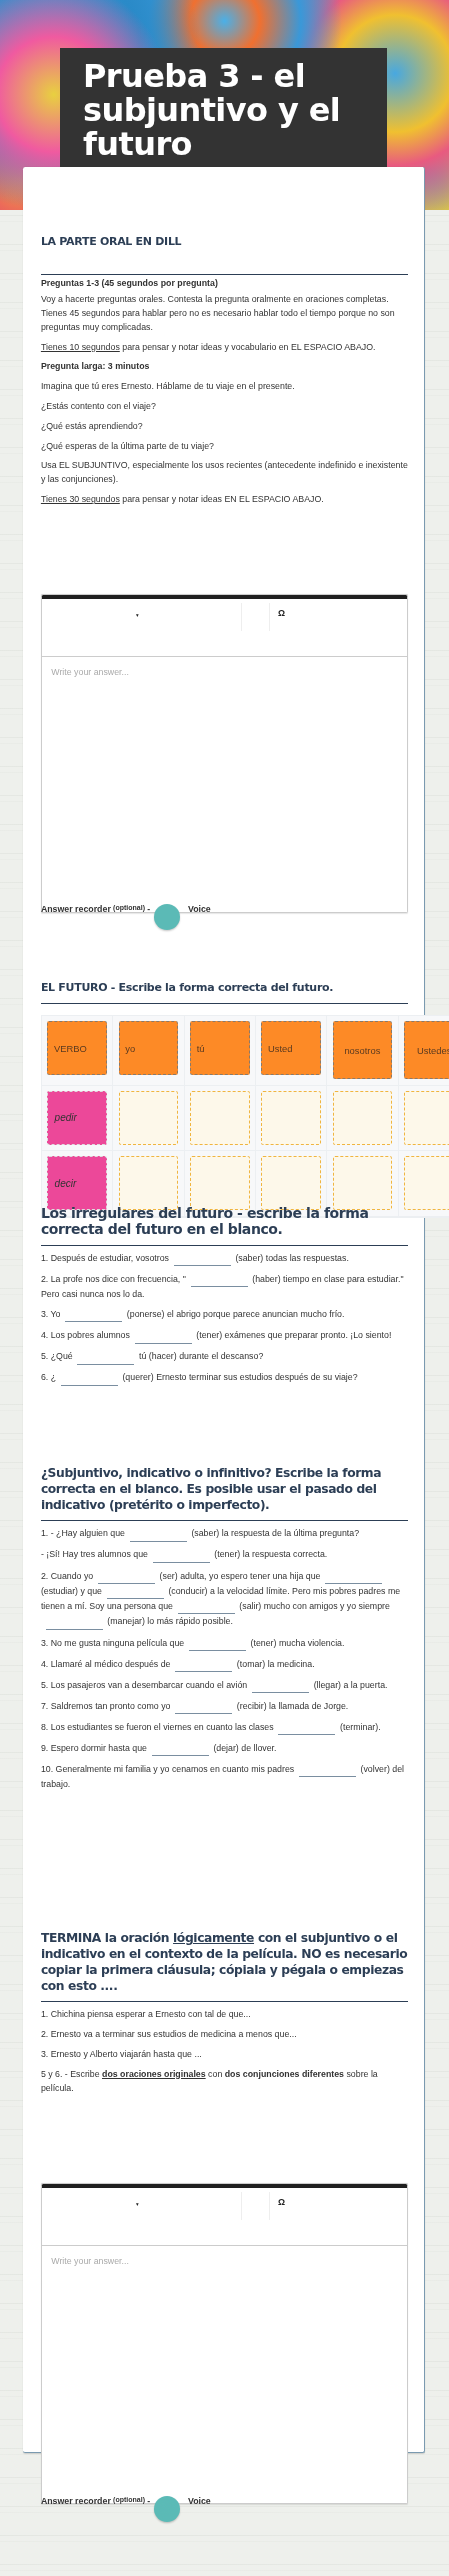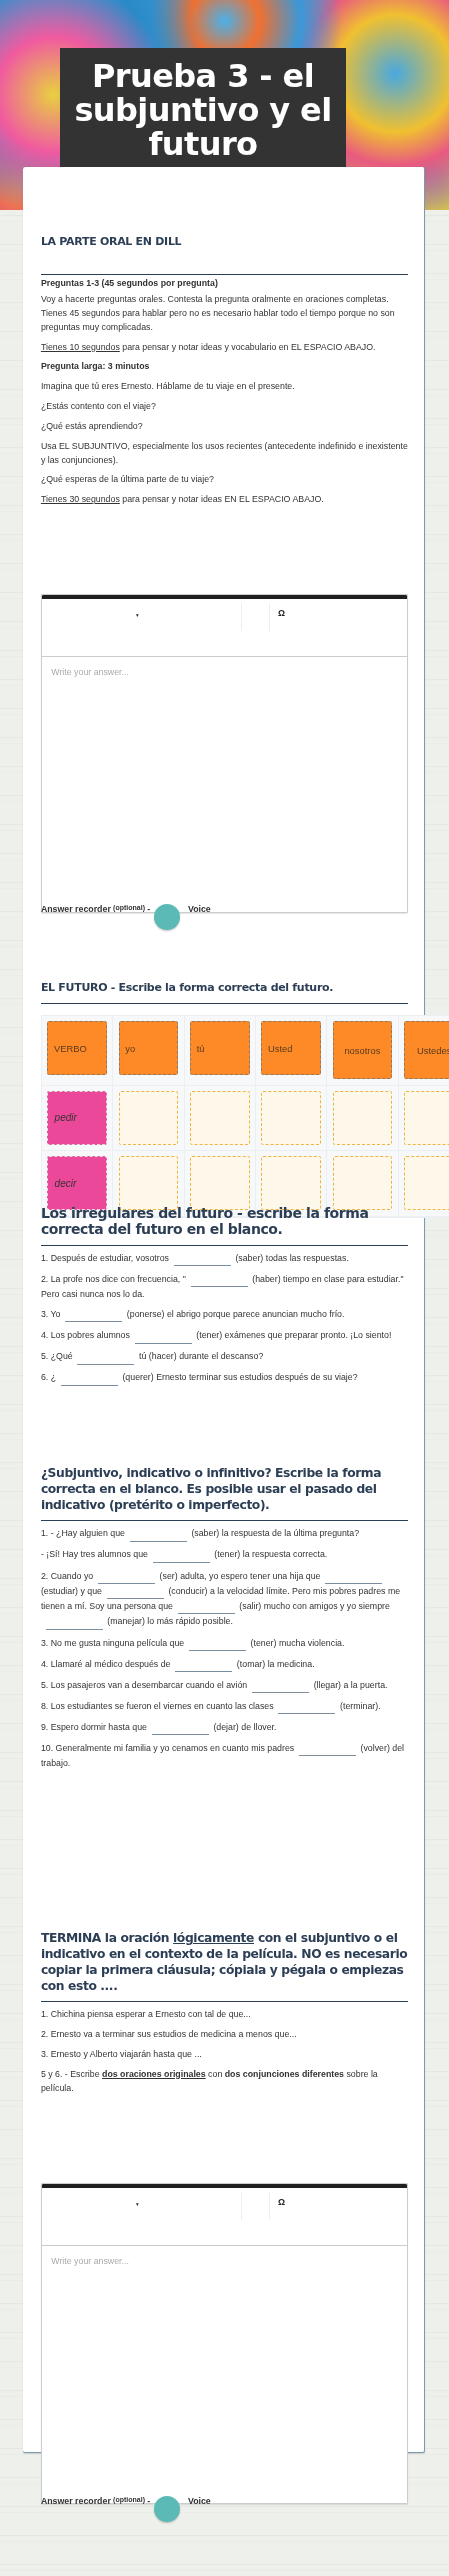--- a/index.html
+++ b/index.html
@@ -18,24 +18,23 @@
     background:
       radial-gradient(circle at 12% 45%, #e8d040 0, #f05aa0 14%, transparent 28%),
       radial-gradient(circle at 10% 25%, #3aa0d8 0, #2a8ac8 22%, transparent 36%),
       radial-gradient(circle at 50% 10%, #4ab0e8 0, #f07030 12%, #3a98d8 26%, transparent 40%),
       radial-gradient(circle at 88% 35%, #48a8e0 0, #f0c030 14%, #e85a80 22%, transparent 36%),
       radial-gradient(circle at 95% 80%, #40a0d8 0, #f0d030 12%, transparent 26%),
       radial-gradient(circle at 5% 85%, #f0a040 0, #e83a70 14%, transparent 26%),
       linear-gradient(135deg, #2a7ab8, #3aa0d8 40%, #2a88c8 70%, #1a5a90);
   }
   .title-box {
-    position: absolute; left: 60px; top: 48px; width: 286px; height: 123px;
+    position: absolute; left: 60px; top: 48px; width: 327px; height: 123px;
     background: #333333;
     display: flex; align-items: center; justify-content: center;
-    text-align: center;
   }
   .title-box h1 {
     color: #fff; font-family: "DejaVu Sans", sans-serif; font-weight: bold;
     font-size: 32px; line-height: 34px; letter-spacing: -0.6px; width: 281px;
   }
   .card {
     position: absolute; left: 23.4px; top: 167px; width: 402px; height: 2286px;
     background: #fff; border-radius: 2.3px;
     box-shadow: 0 0.6px 1.2px rgba(0,0,0,0.15);
     border-bottom: 0.6px solid #7a9ab0; border-right: 0.6px solid #7a9ab0;
@@ -93,22 +92,22 @@
   <div class="inner" style="top:67px;">
     <div class="sec-title small">LA PARTE ORAL EN DILL</div>
     <div class="rule" style="margin-top:24px;"></div>
     <div class="p" style="margin-top:1px;"><b>Preguntas 1-3 (45 segundos por pregunta)</b></div>
     <div class="p" style="margin-top:2.3px;">Voy a hacerte preguntas orales. Contesta la pregunta oralmente en oraciones completas. Tienes 45 segundos para hablar pero no es necesario hablar todo el tiempo porque no son preguntas muy complicadas.</div>
     <div class="p"><span class="u">Tienes 10 segundos</span><span> para pensar y notar ideas y vocabulario en EL ESPACIO ABAJO.</span></div>
     <div class="p"><b>Pregunta larga: 3 minutos</b></div>
     <div class="p">Imagina que tú eres Ernesto. Háblame de tu viaje en el presente.</div>
     <div class="p">¿Estás contento con el viaje?</div>
     <div class="p">¿Qué estás aprendiendo?</div>
+    <div class="p">¿Qué esperas de la última parte de tu viaje?</div>
     <div class="p">Usa EL SUBJUNTIVO, especialmente los usos recientes (antecedente indefinido e inexistente y las conjunciones).</div>
-    <div class="p">¿Qué esperas de la última parte de tu viaje?</div>
     <div class="p"><span class="u">Tienes 30 segundos</span><span> para pensar y notar ideas EN EL ESPACIO ABAJO.</span></div>
   </div>
 
   <div class="editor" style="top:427px;">
     <div class="topbar"></div>
     <div class="toolbar">
       <span class="dd">▾</span>
       <span class="sep" style="left:199px;"></span>
       <span class="sep" style="left:227px;"></span>
       <span class="omega">Ω</span>
@@ -200,20 +199,21 @@
 
   <div class="inner" style="top:1298px;">
     <div class="sec-title" style="font-size:12.3px;">¿Subjuntivo, indicativo o infinitivo? Escribe la forma correcta en el blanco. Es posible usar el pasado del indicativo (pretérito o imperfecto).</div>
     <div class="rule" style="margin-top:7px;"></div>
     <div class="p"><span>1. - ¿Hay alguien que</span><span class="blank"></span><span>(saber) la respuesta de la última pregunta?</span></div>
     <div class="p"><span>- ¡Sí! Hay tres alumnos que</span><span class="blank"></span><span>(tener) la respuesta correcta.</span></div>
     <div class="p"><span>2. Cuando yo</span><span class="blank"></span><span>(ser) adulta, yo espero tener una hija que</span><span class="blank"></span><span>(estudiar) y que</span><span class="blank"></span><span>(conducir) a la velocidad límite. Pero mis pobres padres me tienen a mí. Soy una persona que</span><span class="blank"></span><span>(salir) mucho con amigos y yo siempre</span><span class="blank"></span><span>(manejar) lo más rápido posible.</span></div>
     <div class="p"><span>3. No me gusta ninguna película que</span><span class="blank"></span><span>(tener) mucha violencia.</span></div>
     <div class="p"><span>4. Llamaré al médico después de</span><span class="blank"></span><span>(tomar) la medicina.</span></div>
     <div class="p"><span>5. Los pasajeros van a desembarcar cuando el avión</span><span class="blank"></span><span>(llegar) a la puerta.</span></div>
+    <div class="p"><span>7. Saldremos tan pronto como yo</span><span class="blank"></span><span>(recibir) la llamada de Jorge.</span></div>
     <div class="p"><span>8. Los estudiantes se fueron el viernes en cuanto las clases</span><span class="blank"></span><span>(terminar).</span></div>
     <div class="p"><span>9. Espero dormir hasta que</span><span class="blank"></span><span>(dejar) de llover.</span></div>
     <div class="p"><span>10. Generalmente mi familia y yo cenamos en cuanto mis padres</span><span class="blank"></span><span>(volver) del trabajo.</span></div>
   </div>
 
   <div class="inner" style="top:1763px;">
     <div class="sec-title" style="font-size:12.3px;"><span>TERMINA la oración </span><span class="u">lógicamente</span><span> con el subjuntivo o el indicativo en el contexto de la película. NO es necesario copiar la primera cláusula; cópiala y pégala o empiezas con esto ....</span></div>
     <div class="rule" style="margin-top:7px;"></div>
     <div class="p">1. Chichina piensa esperar a Ernesto con tal de que...</div>
     <div class="p">2. Ernesto va a terminar sus estudios de medicina a menos que...</div>

